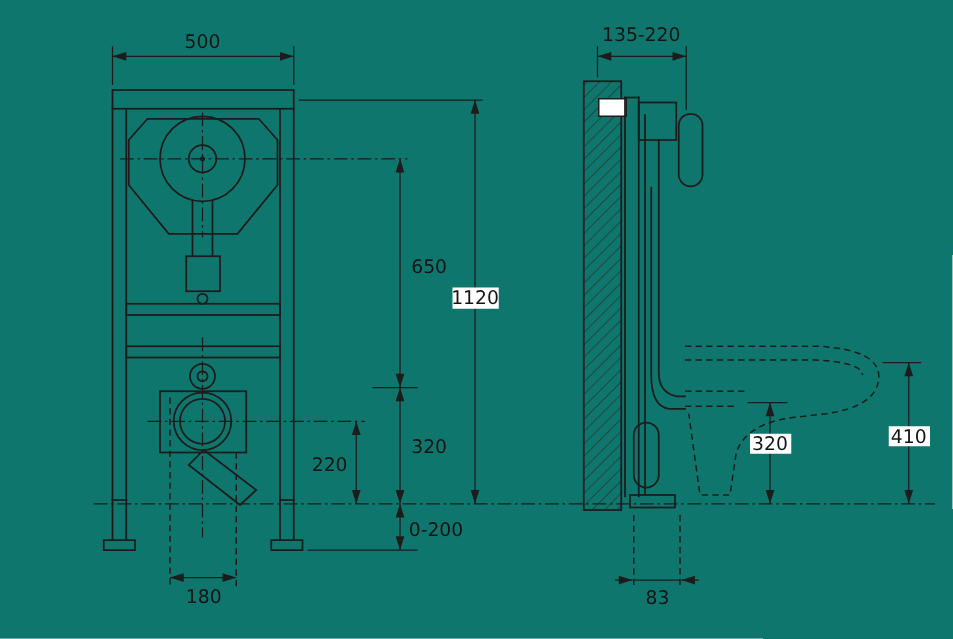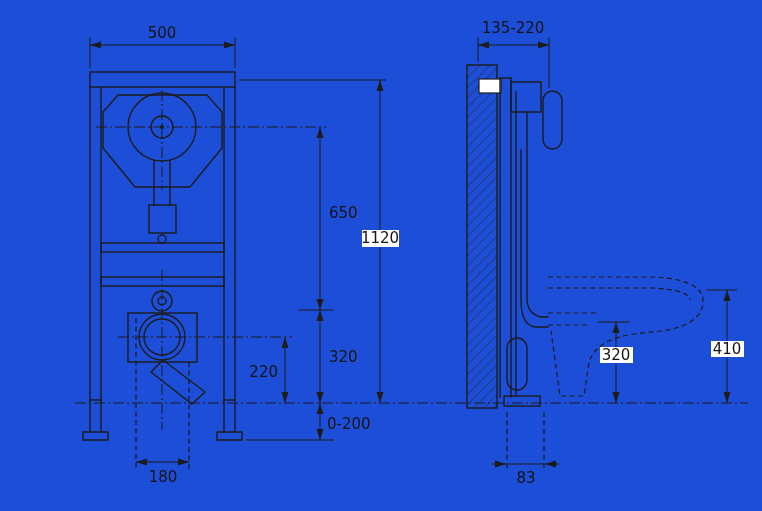--- a/index.html
+++ b/index.html
@@ -1,16 +1,16 @@
 <!DOCTYPE html>
 <html><head>
 <meta charset="utf-8">
 <style>
   html,body{margin:0;padding:0;background:#ffffff;}
-  .page{width:762px;height:511px;background:#1d4ed8;position:relative;overflow:hidden;}
+  .page{width:762px;height:511px;background:#0f766e;position:relative;overflow:hidden;}
   svg{display:block;}
   .ln{fill:none;stroke:#1c1c1c;stroke-width:1.4;stroke-linecap:square;}
   .thin{fill:none;stroke:#1c1c1c;stroke-width:1;}
   .cl{fill:none;stroke:#1c1c1c;stroke-width:1;stroke-dasharray:11 3 2 3;}
   .dash{fill:none;stroke:#1c1c1c;stroke-width:1.2;stroke-dasharray:5 3.5;}
   .dim{fill:none;stroke:#1c1c1c;stroke-width:1;marker-start:url(#arw);marker-end:url(#arw);}
   .dime{fill:none;stroke:#1c1c1c;stroke-width:1;marker-end:url(#arw);}
   .t{font:15px "DejaVu Sans",sans-serif;fill:#141414;text-anchor:middle;}
   .ts{text-anchor:start;}
   .te{text-anchor:end;}

